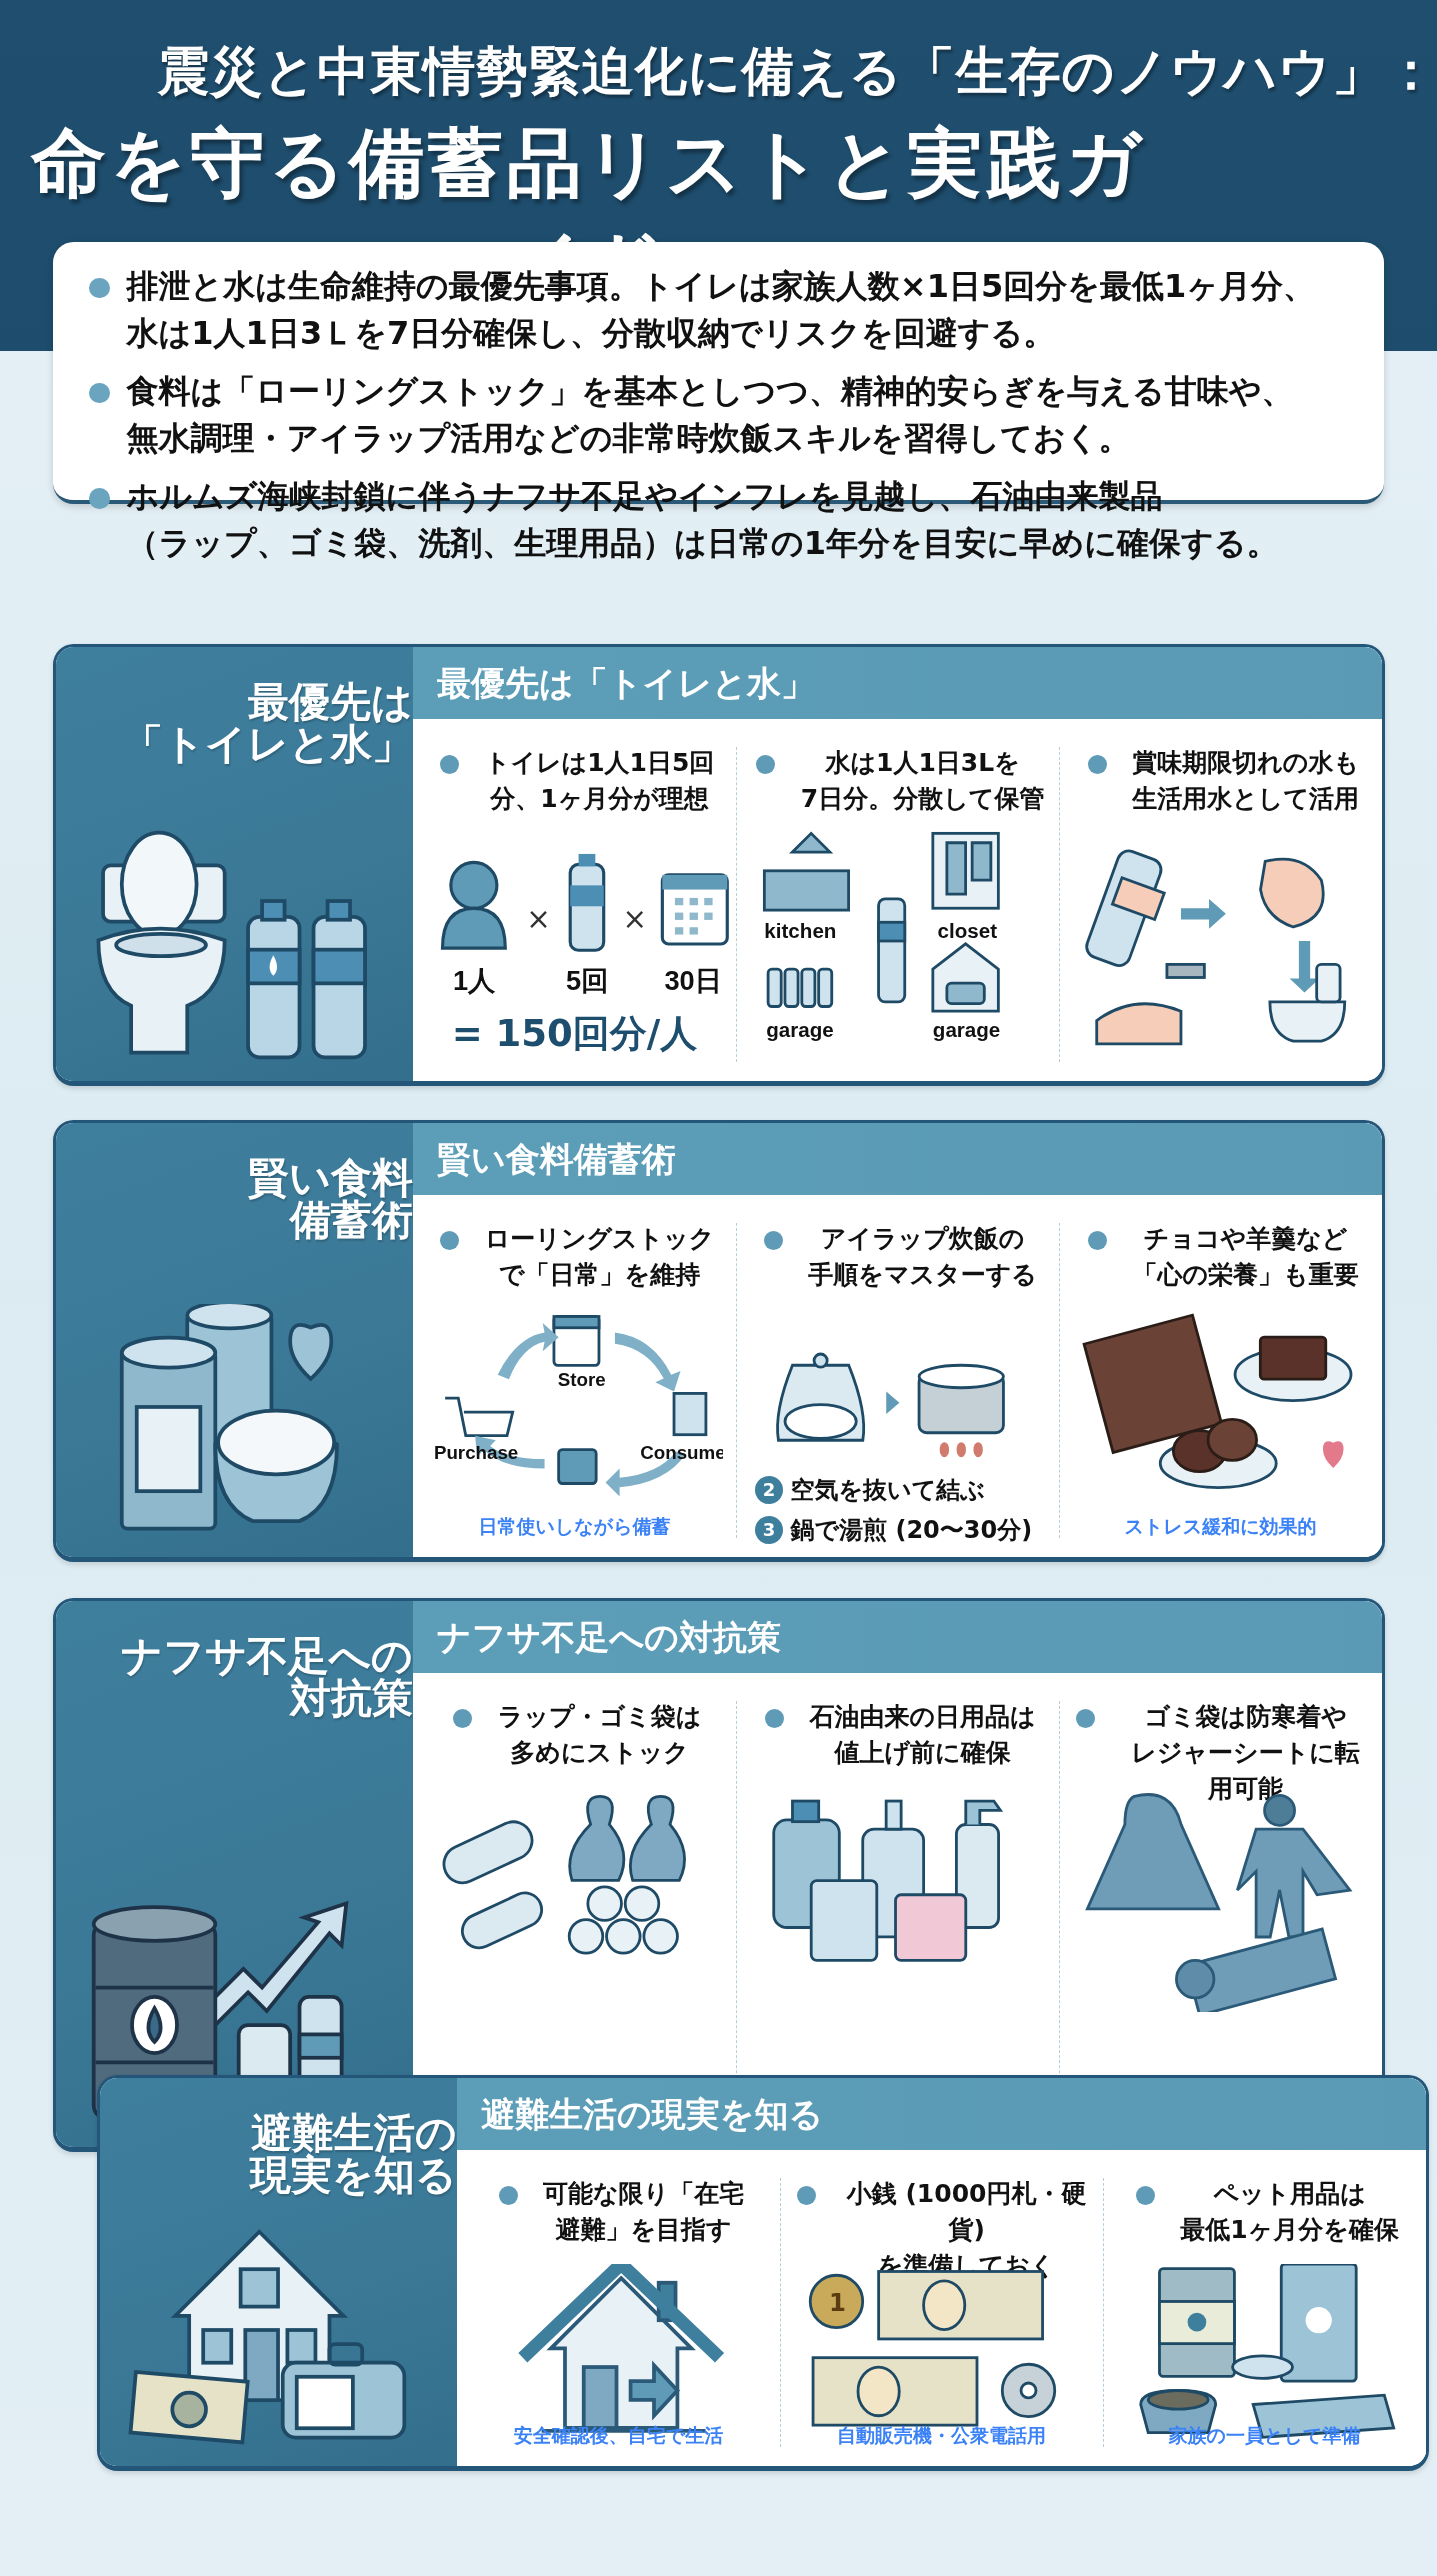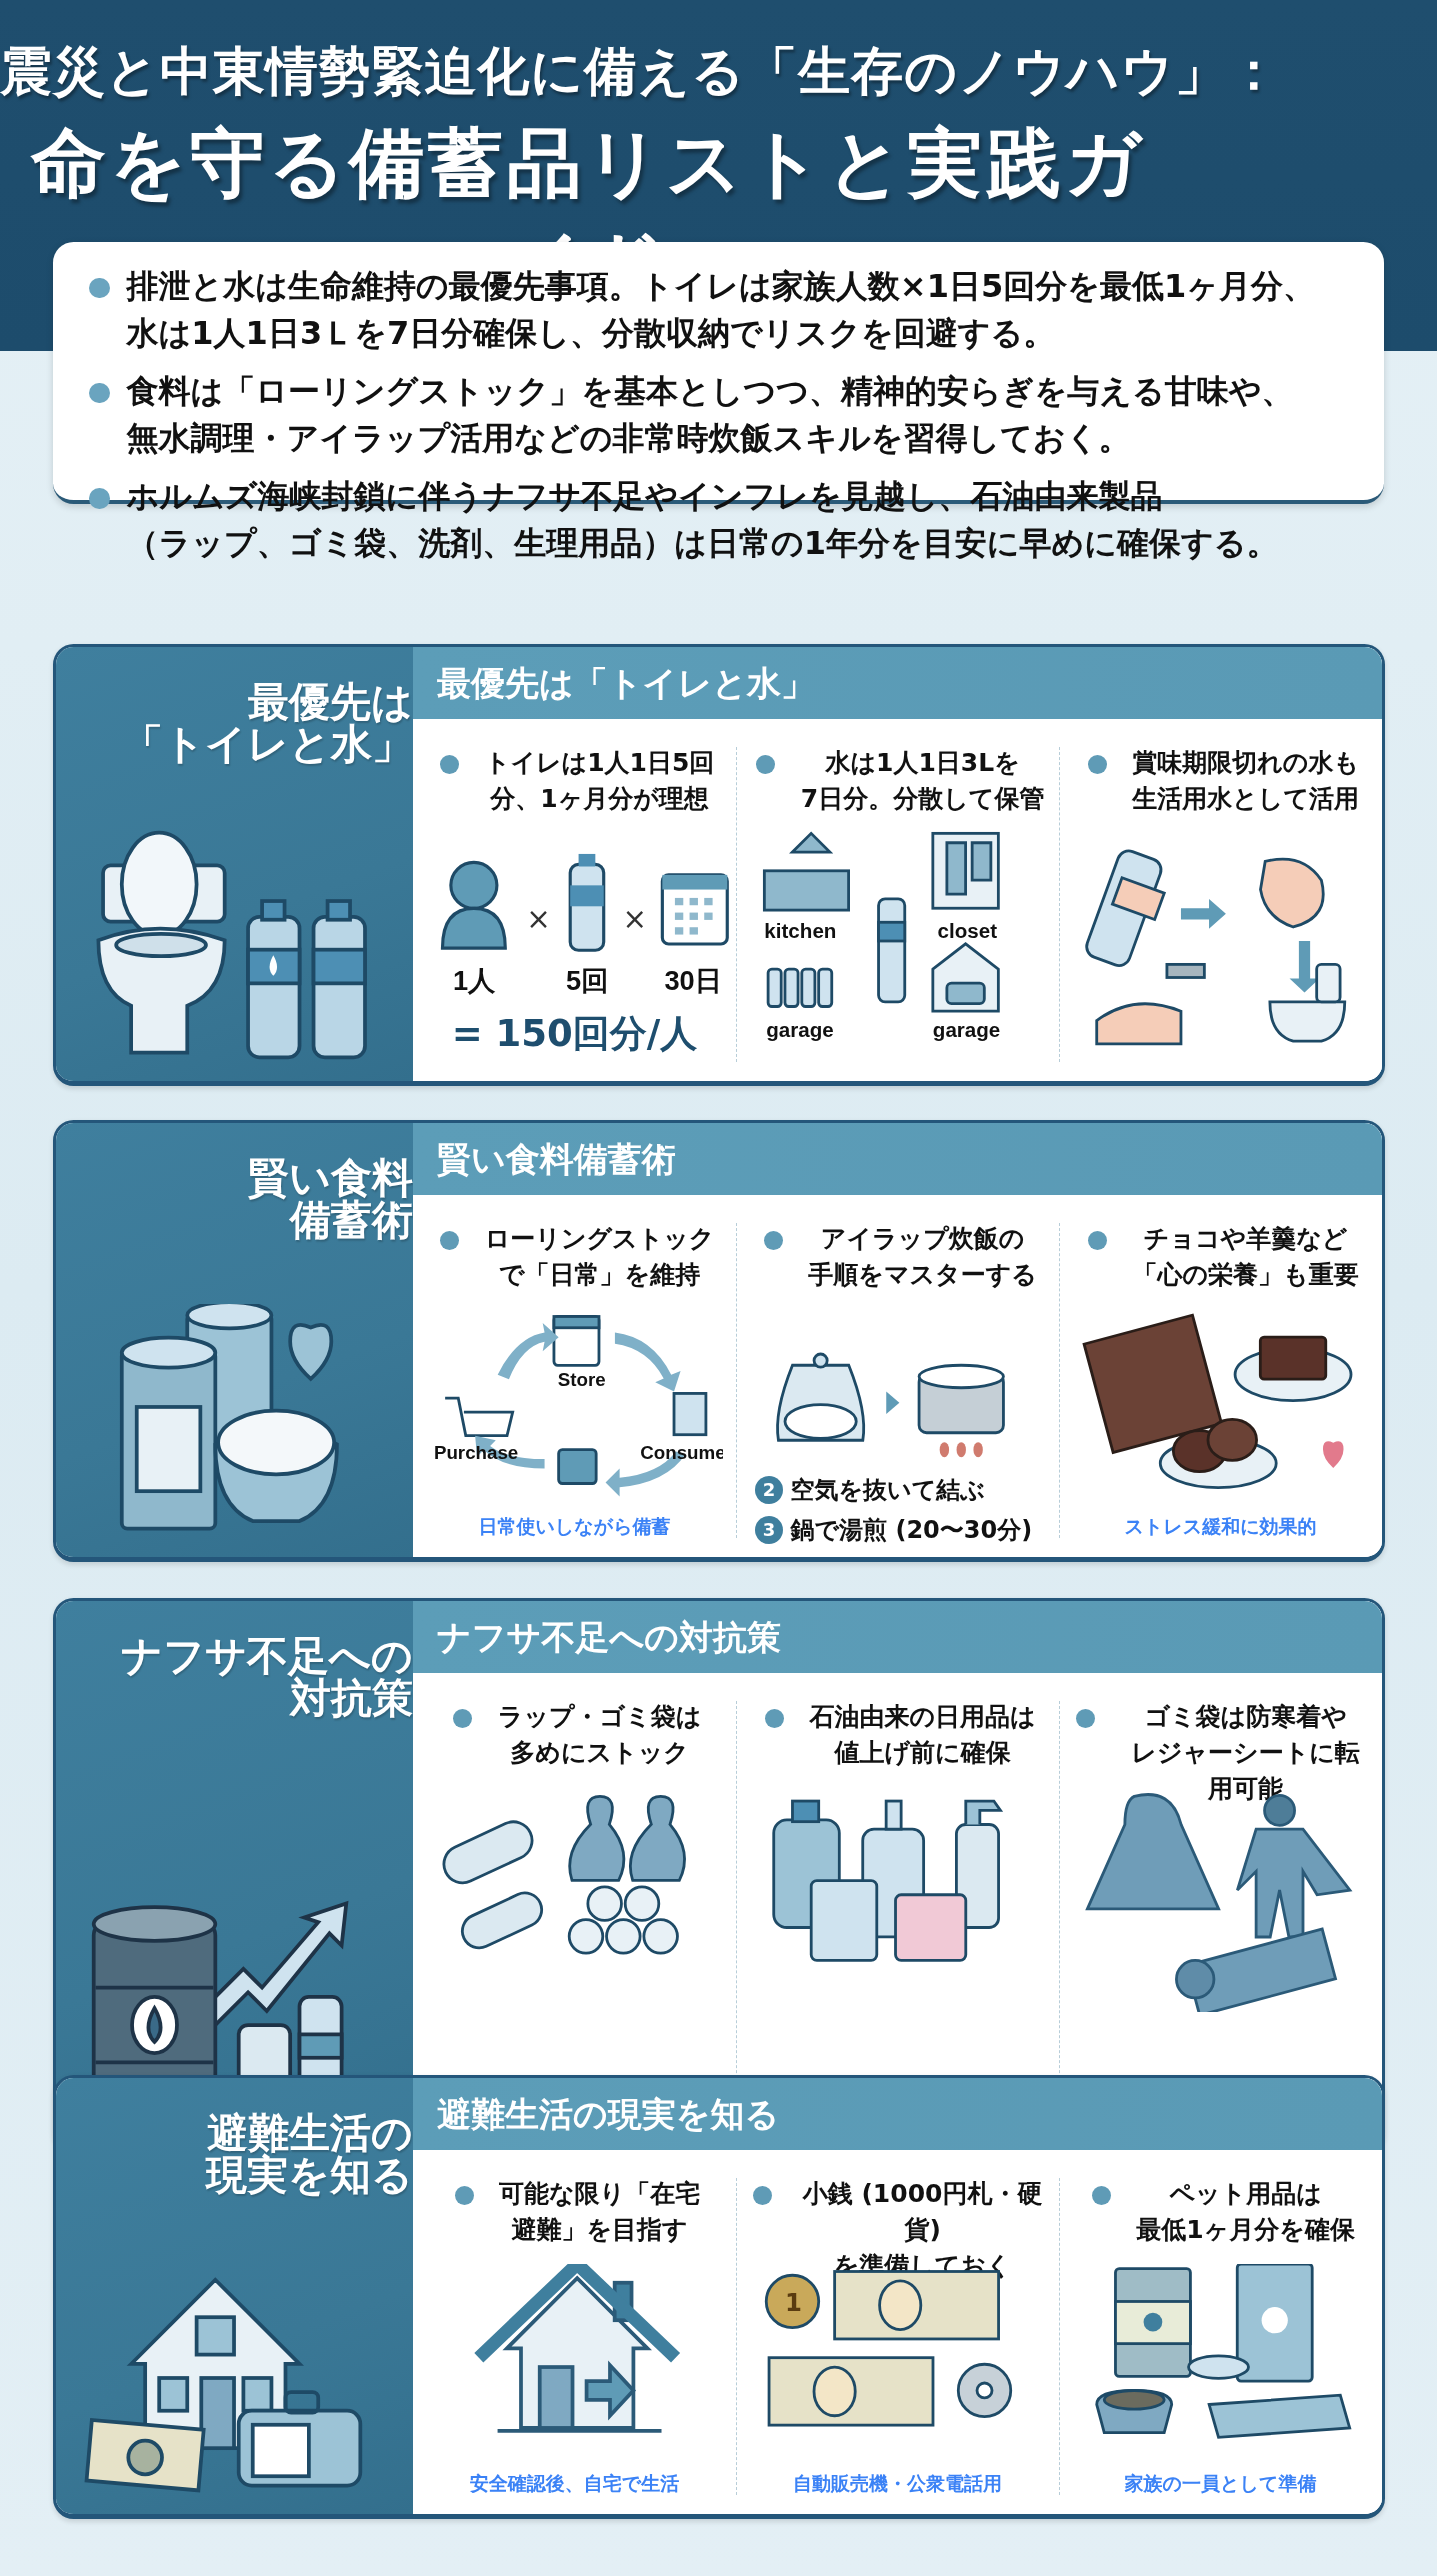--- a/index.html
+++ b/index.html
@@ -9,21 +9,21 @@
     background: linear-gradient(180deg, #e6f1f6 0%, #dcebf2 50%, #e3eff5 100%);
     font-family: "DejaVu Sans", "Liberation Sans", sans-serif;
     color: #111;
     overflow: hidden;
   }
   .header-band {
     position: absolute; left: 0; top: 0; width: 1438px; height: 351px;
     background: linear-gradient(180deg, #1f4e6e 0%, #1d4c6c 100%);
   }
   .title-line1 {
-    position: absolute; left: 0; top: 37px; width: 1438px; text-align: left;
+    position: absolute; left: 0; top: 37px; width: 1438px; text-align: right;
     color: #fff; font-weight: bold; font-size: 52px; letter-spacing: 0.9px;
     text-shadow: 1.9px 2.8px 2.8px rgba(0,0,0,0.35);
   }
   .title-line2 {
     position: absolute; left: 0; top: 114px; width: 1176px; text-align: center;
     color: #fff; font-weight: bold; font-size: 75px; letter-spacing: 3.7px;
     text-shadow: 2.8px 3.7px 3.7px rgba(0,0,0,0.35);
   }
   .summary-card {
     position: absolute; left: 53px; top: 242px; width: 1331px; height: 262px;
@@ -410,21 +410,21 @@
             <path d="M190 45 L240 45 L290 110 L255 115 L240 90 L240 160 L225 160 L215 110 L205 160 L190 160 L190 90 L170 110 Z"></path>
             <rect x="120" y="170" width="150" height="55" fill="#6f9db8" transform="rotate(-15 195 197)"></rect>
             <circle cx="125" cy="205" r="20" fill="#5f8ca8"></circle>
           </g>
         </svg>
       </div>
     </div>
   </div>
 </div>
 
-<div class="section" style="top:2075px;height:444px;">
+<div class="section" style="top:2075px;height:396px;margin-left:44px;">
   <div class="sec-left">
     <div class="sec-left-title">避難生活の
 現実を知る</div>
     <svg class="sec-left-art" viewBox="0 0 341 250">
       <g stroke="#1e4a66" stroke-width="4">
         <path d="M60 110 L150 20 L240 110 L225 110 L225 200 L75 200 L75 110 Z" fill="#e8f1f6"></path>
         <rect x="130" y="60" width="40" height="40" fill="#9cc3d6"></rect>
         <rect x="90" y="125" width="30" height="35" fill="#9cc3d6"></rect>
         <rect x="180" y="125" width="30" height="35" fill="#9cc3d6"></rect>
         <rect x="135" y="125" width="35" height="75" fill="#7fa9c2"></rect>

